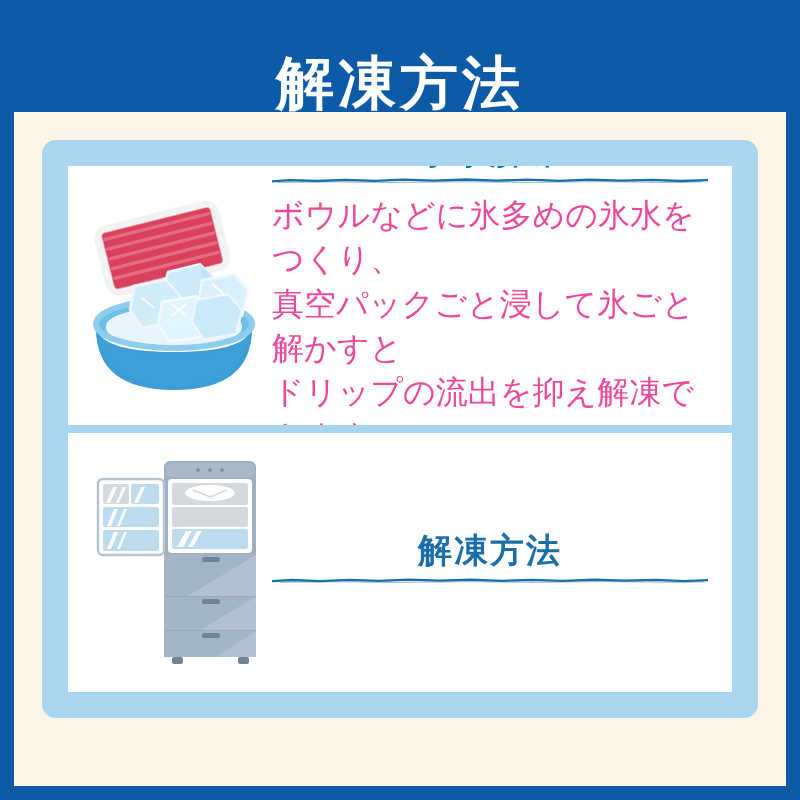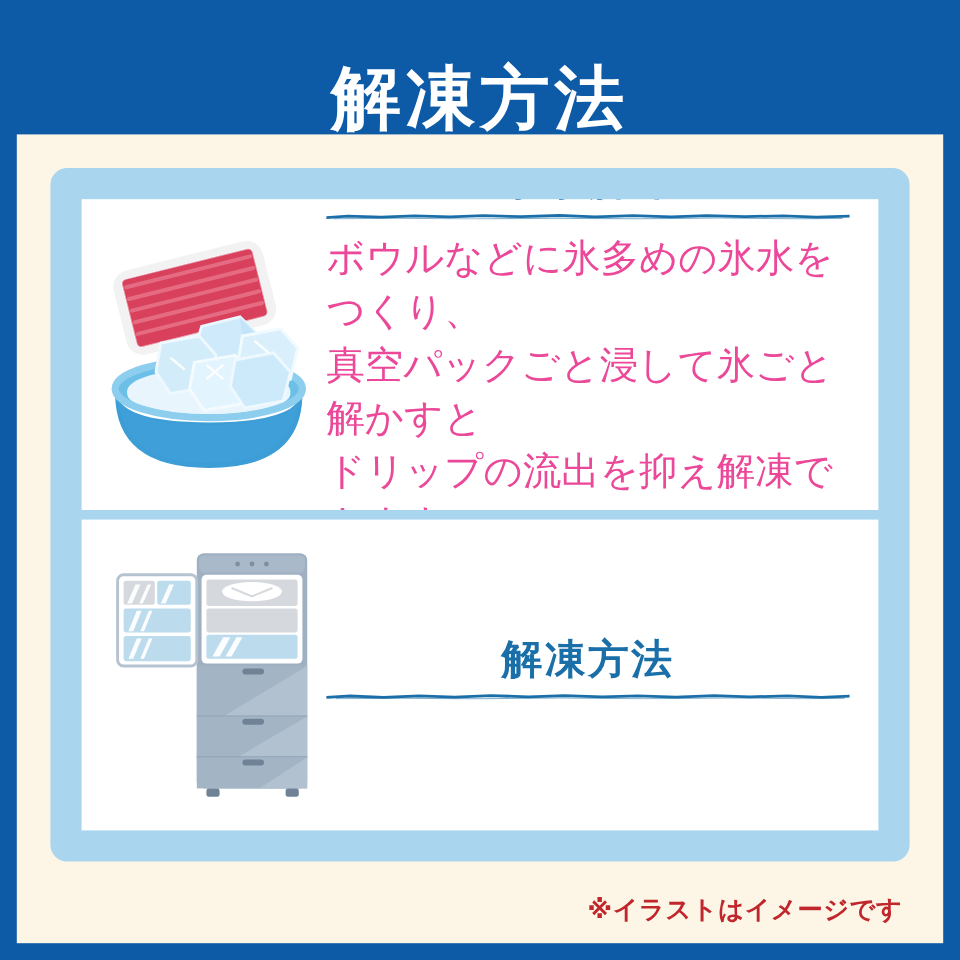--- a/index.html
+++ b/index.html
@@ -278,16 +278,15 @@
             <svg viewBox="0 0 440 5" preserveAspectRatio="none" xmlns="http://www.w3.org/2000/svg">
               <path d="M0 3.2 L20 2.0 L48 3.1 L78 1.9 L108 2.9 L138 1.7 L170 2.7 L200 1.6 L232 2.8 L262 1.8 L294 2.9 L326 1.7 L356 2.7 L388 1.9 L416 3.1 L440 2.1" stroke="#1b6fa8" stroke-width="2.3" fill="none" stroke-linecap="round"></path>
               <path d="M8 4.3 L64 3.8 L126 4.4 L196 3.7 L266 4.3 L336 3.6 L404 4.3 L436 3.9" stroke="#1b6fa8" stroke-width="0.9" fill="none" opacity="0.55"></path>
             </svg>
           </div>
         </div>
       </div>
 
     </div>
 
-    <div class="footer-note">※イラストはイメージです</div>
 
   </div>
 </div>
 
 </body></html>

